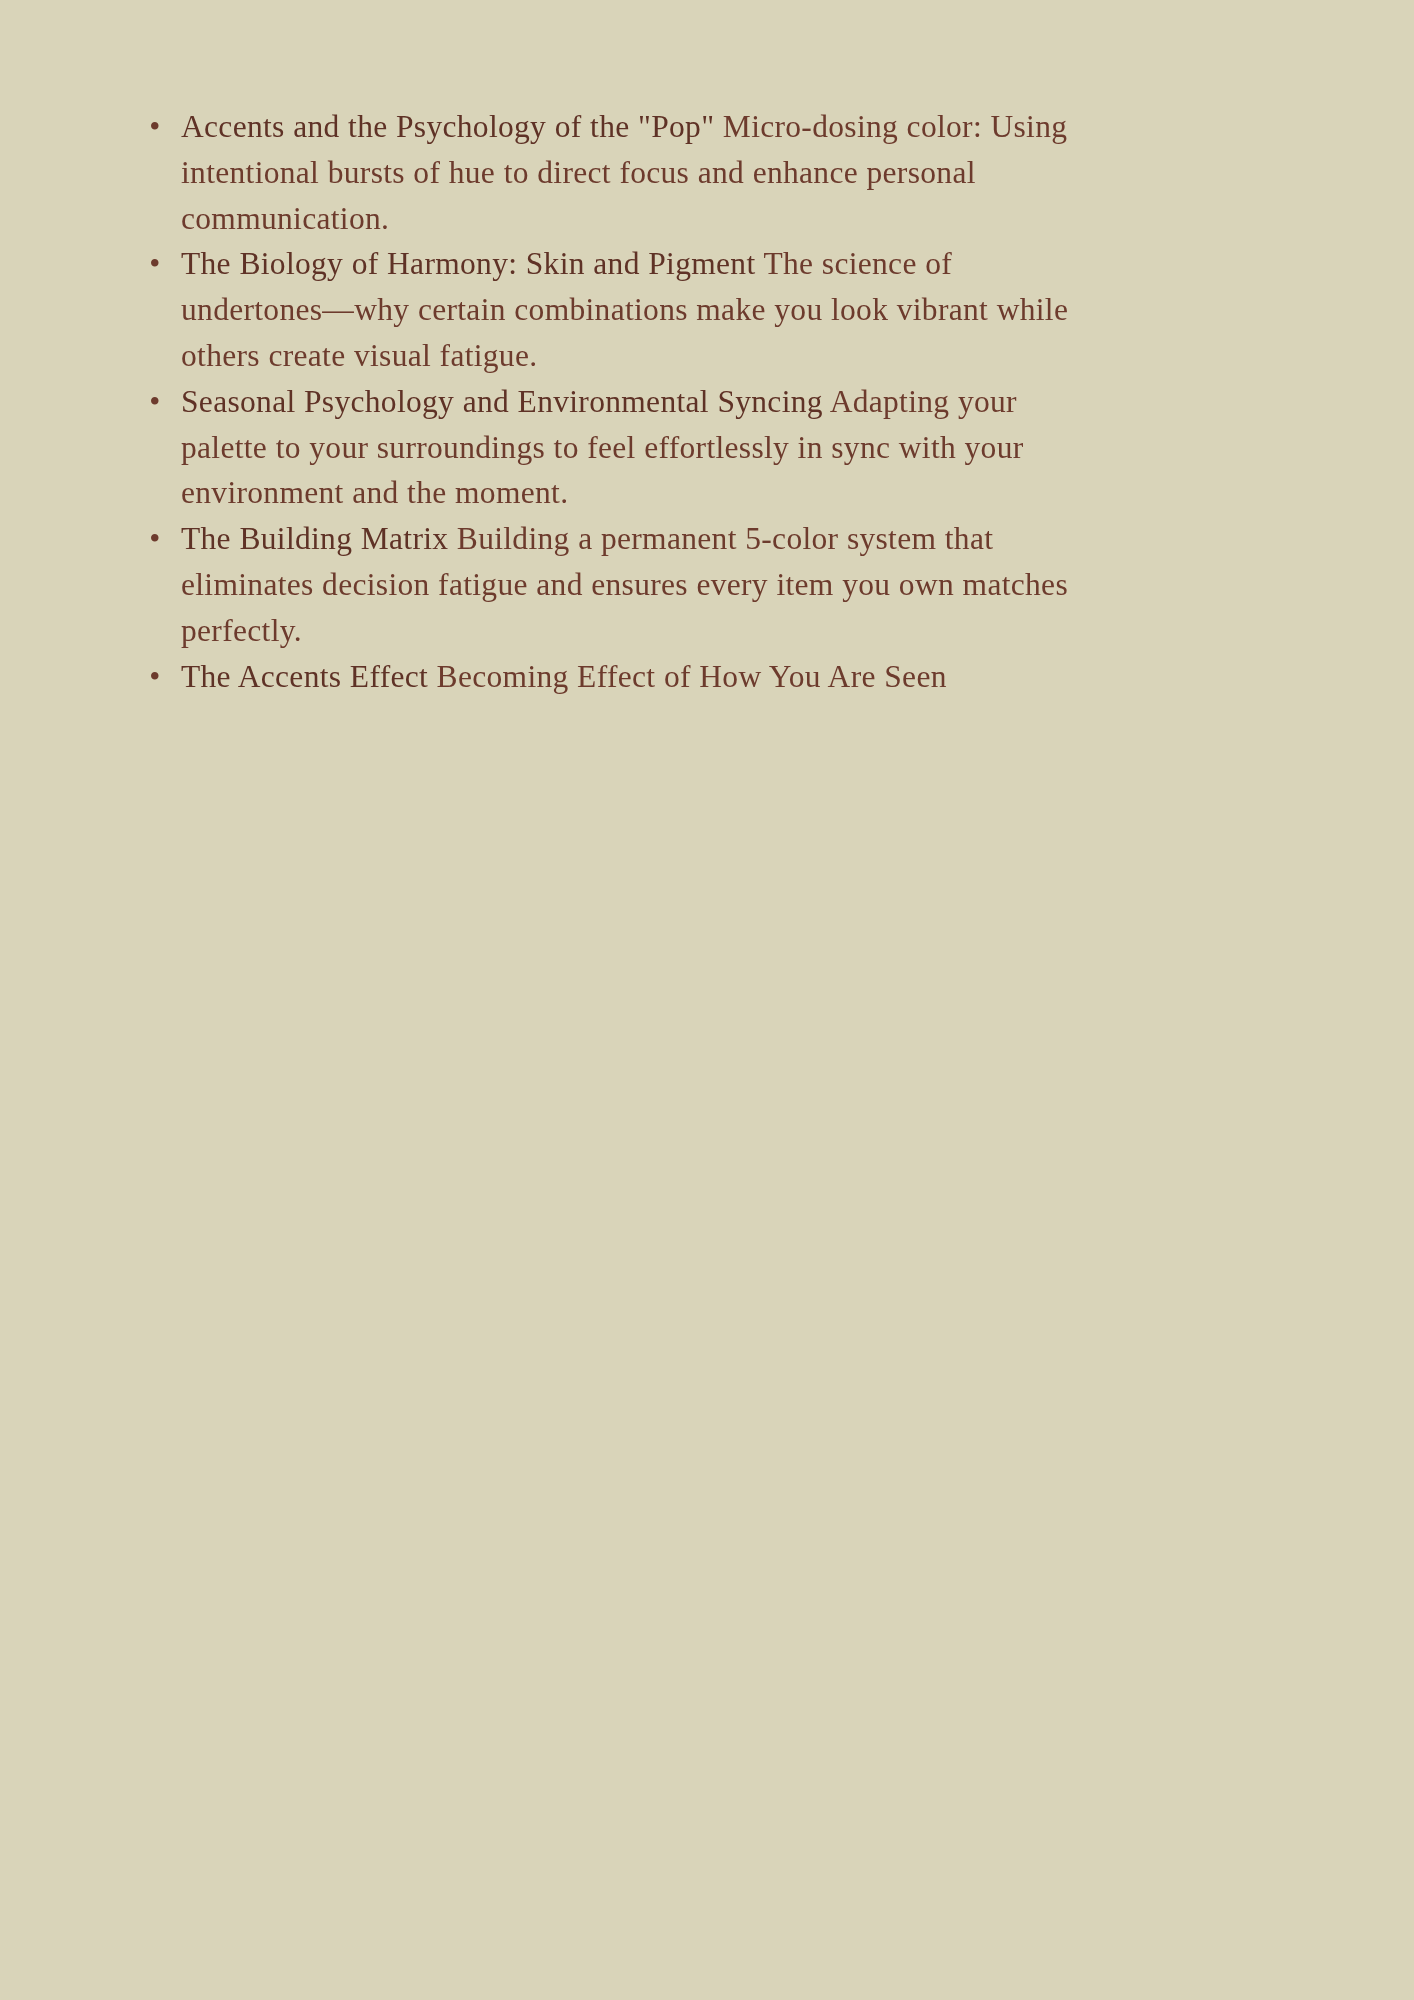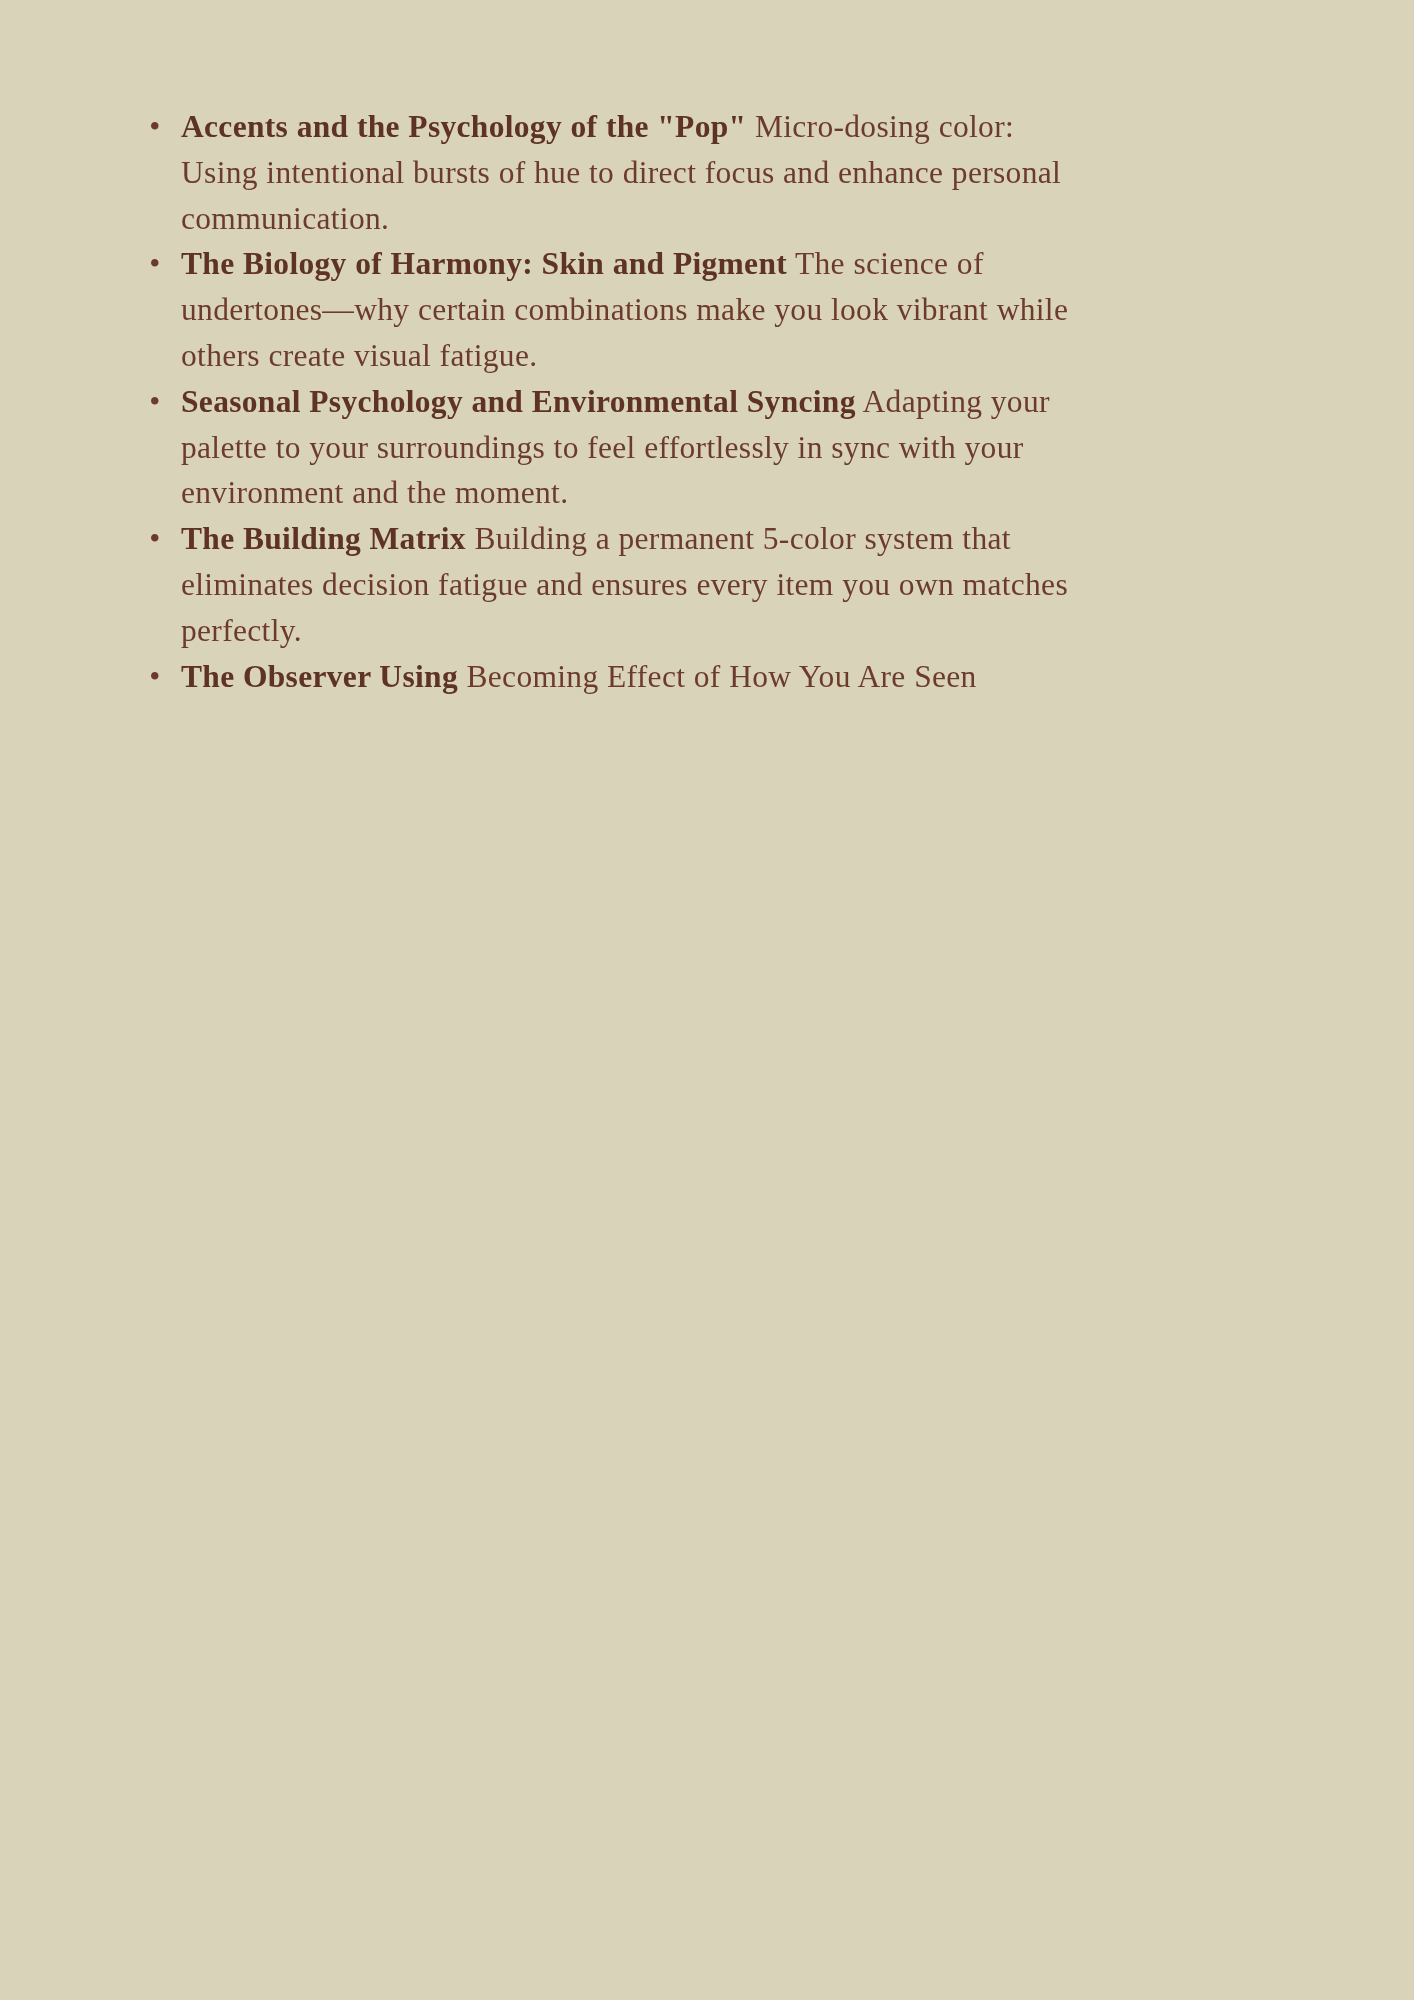--- a/index.html
+++ b/index.html
@@ -50,21 +50,21 @@
     position: absolute;
     left: -36px;
     top: 0;
     width: 20px;
     line-height: 45.8px;
     font-size: 31.5px;
     color: #6d3b2d;
     text-align: center;
   }
   .lead {
-    font-weight: bold;
+    font-weight: normal;
     color: #5f3226;
     text-align: right;
   }
   .rest {
     font-weight: normal;
     color: #6d3b2d;
   }
 </style>
 </head>
 <body>
@@ -83,18 +83,18 @@
 
       <li class="bullet-item">
         <span class="bullet-marker">•</span><span class="lead"> Seasonal Psychology and Environmental Syncing</span><span class="rest"> Adapting your palette to your surroundings to feel effortlessly in sync with your environment and the moment.</span>
       </li>
 
       <li class="bullet-item">
         <span class="bullet-marker">•</span><span class="lead"> The Building Matrix</span><span class="rest"> Building a permanent 5-color system that eliminates decision fatigue and ensures every item you own matches perfectly.</span>
       </li>
 
       <li class="bullet-item">
-        <span class="bullet-marker">•</span><span class="lead">The Observer Using</span><span class="rest"> Becoming Effect of How You Are Seen</span>
+        <span class="bullet-marker">•</span><span class="lead">The Accents Effect</span><span class="rest"> Becoming Effect of How You Are Seen</span>
       </li>
 
     </ul>
   </div>
 </div>
 
 </body></html>

